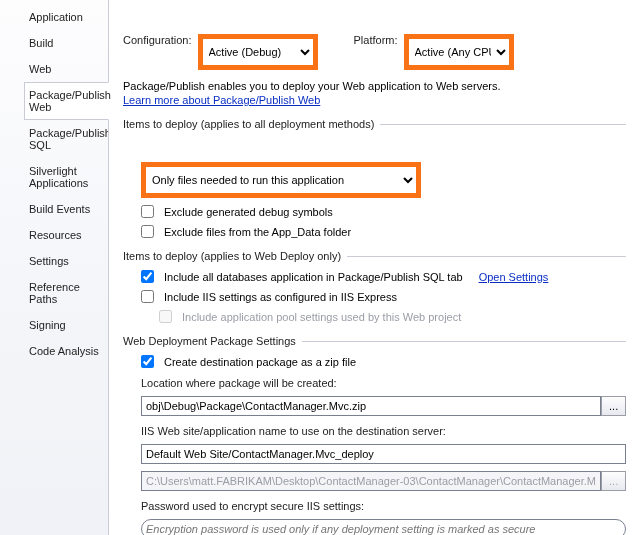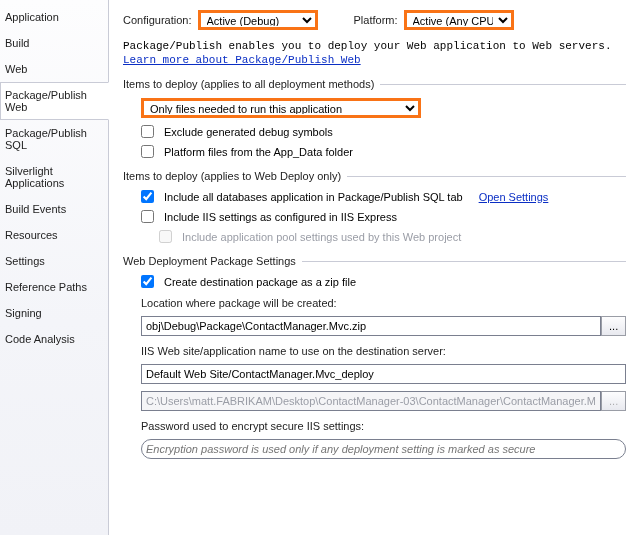--- a/index.html
+++ b/index.html
@@ -24,20 +24,21 @@
     display: flex;
     flex-direction: column;
     gap: 0;
   }
   .sidebar-item {
     padding: 6px 8px 6px 4px;
     color: #222;
     cursor: pointer;
     border: 1px solid transparent;
     background: transparent;
+    margin-left: 24px;
   }
   .sidebar-item.selected {
     background: #ffffff;
     border-top: 1px solid #c9cbd6;
     border-bottom: 1px solid #c9cbd6;
     border-left: 1px solid #c9cbd6;
     border-right: 1px solid #ffffff;
     margin-right: -1px;
     position: relative;
     z-index: 2;
@@ -55,31 +56,31 @@
     align-items: center;
     gap: 6px;
     margin-bottom: 10px;
   }
   label.fld {
     color: #222;
   }
   select.combo, input.combo {
     font-family: inherit;
     font-size: 11px;
-    border: 3px solid #f97316;
+    border: 5px solid #f97316;
     background: #fff;
-    height: 20px;
+    height: 36px;
     box-sizing: border-box;
+    margin-top: 24px;
   }
   select.combo {
     padding: 1px 2px;
   }
   .intro {
     margin: 2px 0 2px 0;
-    font-family: Liberation Mono, monospace;
   }
   a.link {
     color: #0a2ec4;
     text-decoration: underline;
     cursor: pointer;
   }
   .group {
     margin-top: 12px;
   }
   .group-header {
@@ -217,21 +218,21 @@
       <div class="group-body">
         <select class="combo wide-select">
           <option>Only files needed to run this application</option>
         </select>
         <label class="chk">
           <input type="checkbox" style="">
           <span>Exclude generated debug symbols</span>
         </label>
         <label class="chk">
           <input type="checkbox" style="">
-          <span>Platform files from the App_Data folder</span>
+          <span>Exclude files from the App_Data folder</span>
         </label>
       </div>
     </div>
 
     <div class="group">
       <div class="group-header">
         <span class="gh-label">Items to deploy (applies to Web Deploy only)</span>
         <span class="gh-line"></span>
       </div>
       <div class="group-body">

